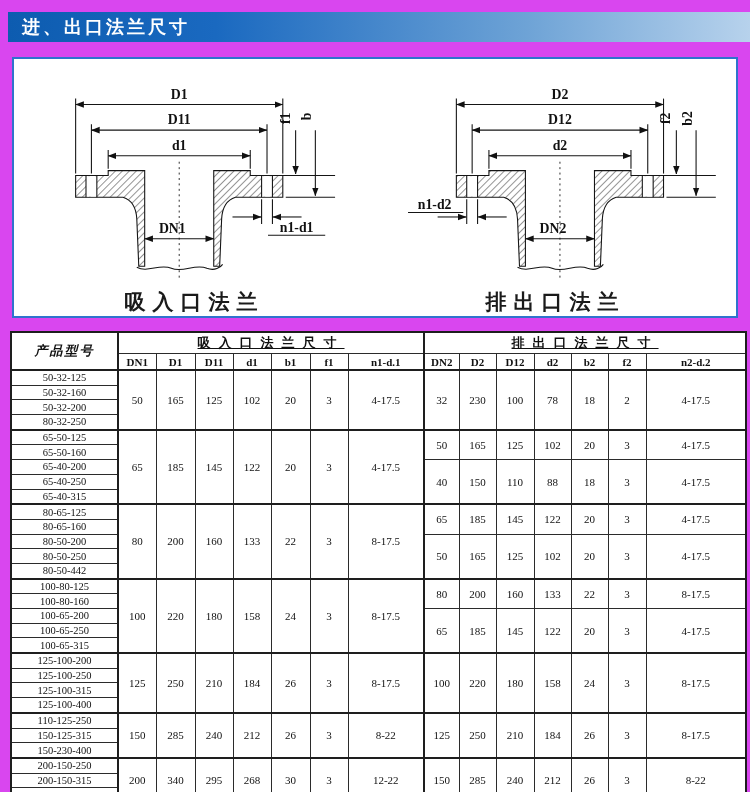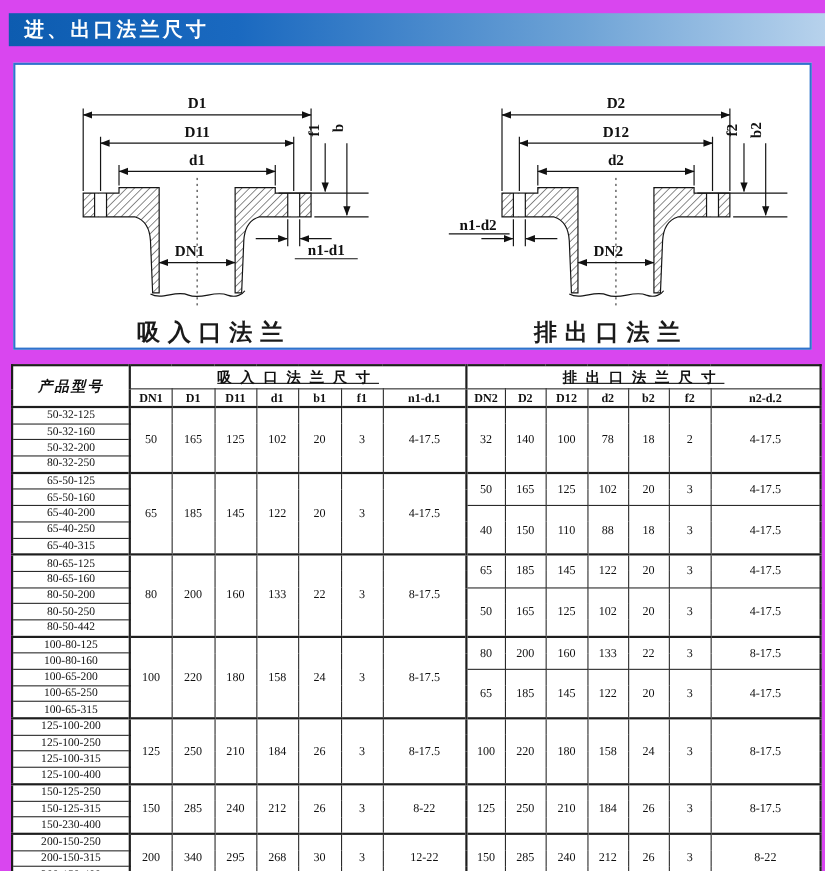--- a/index.html
+++ b/index.html
@@ -195,21 +195,21 @@
         <tr class="gstart">
           <td class="model">50-32-125</td>
           <td rowspan="4" class="divL">50</td>
           <td rowspan="4">165</td>
           <td rowspan="4">125</td>
           <td rowspan="4">102</td>
           <td rowspan="4">20</td>
           <td rowspan="4">3</td>
           <td rowspan="4">4-17.5</td>
           <td rowspan="4" class="divL">32</td>
-          <td rowspan="4">140</td>
+          <td rowspan="4">230</td>
           <td rowspan="4">100</td>
           <td rowspan="4">78</td>
           <td rowspan="4">18</td>
           <td rowspan="4">2</td>
           <td rowspan="4">4-17.5</td>
         </tr>
         <tr>
           <td class="model">50-32-160</td>
         </tr>
         <tr>
@@ -346,21 +346,21 @@
         <tr>
           <td class="model">125-100-250</td>
         </tr>
         <tr>
           <td class="model">125-100-315</td>
         </tr>
         <tr>
           <td class="model">125-100-400</td>
         </tr>
         <tr class="gstart">
-          <td class="model">150-125-250</td>
+          <td class="model">110-125-250</td>
           <td rowspan="3" class="divL">150</td>
           <td rowspan="3">285</td>
           <td rowspan="3">240</td>
           <td rowspan="3">212</td>
           <td rowspan="3">26</td>
           <td rowspan="3">3</td>
           <td rowspan="3">8-22</td>
           <td rowspan="3" class="divL">125</td>
           <td rowspan="3">250</td>
           <td rowspan="3">210</td>

